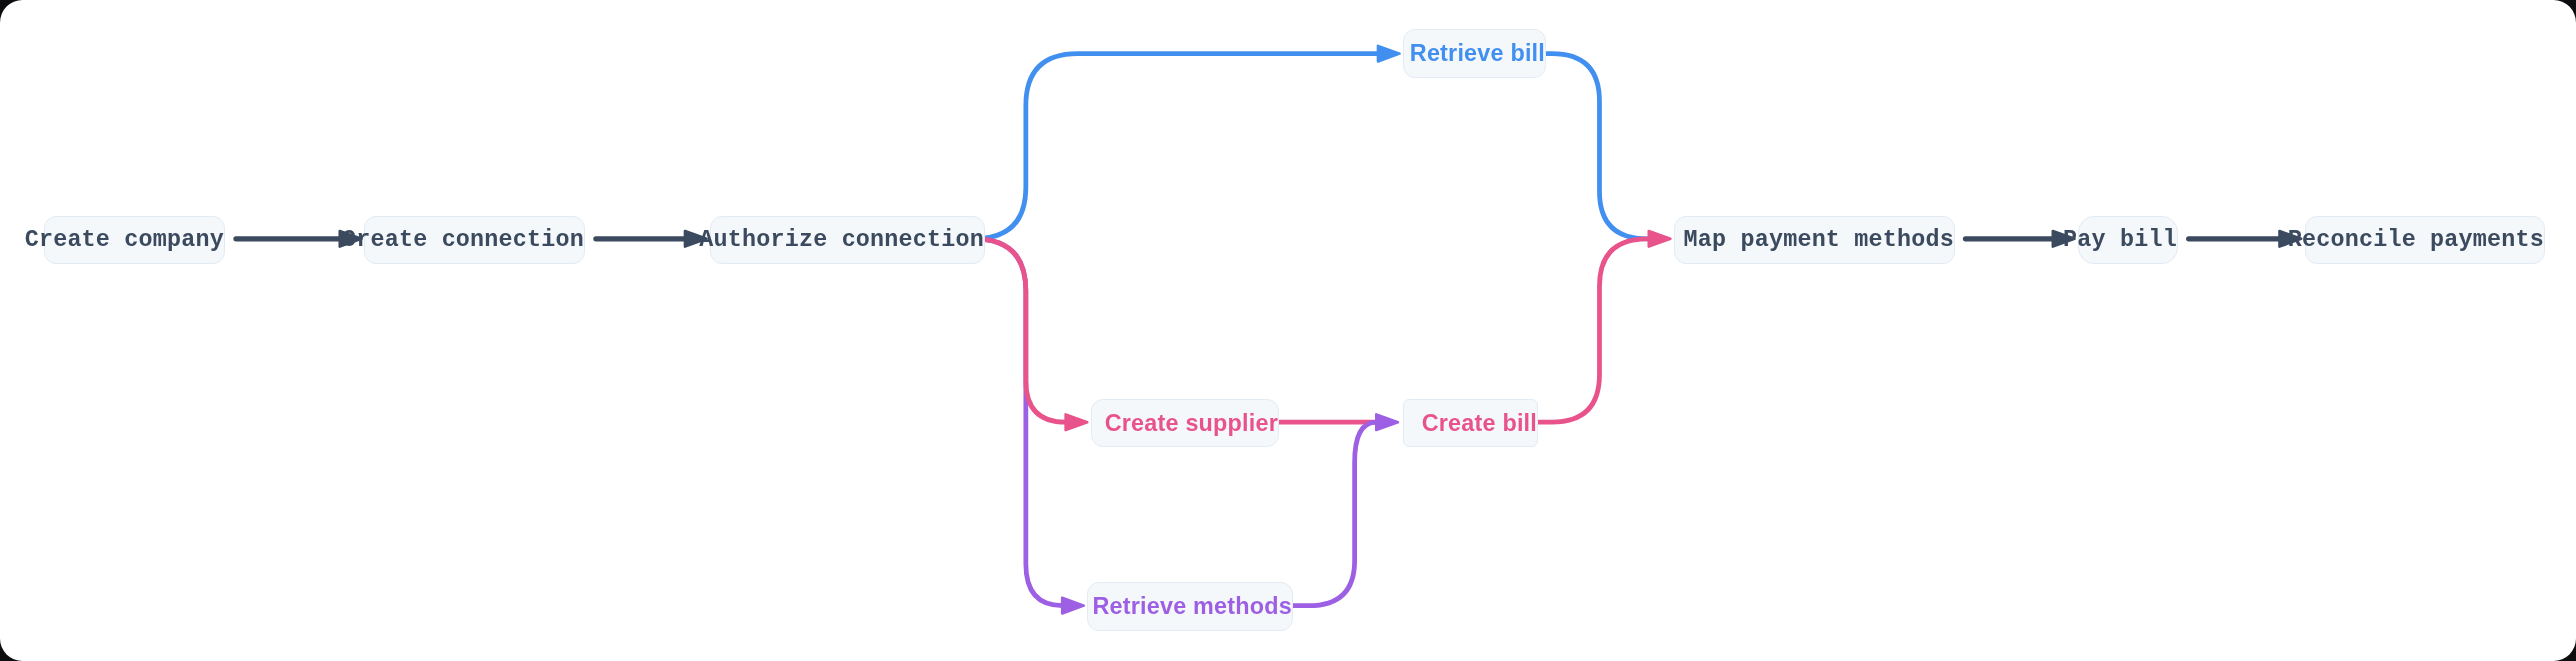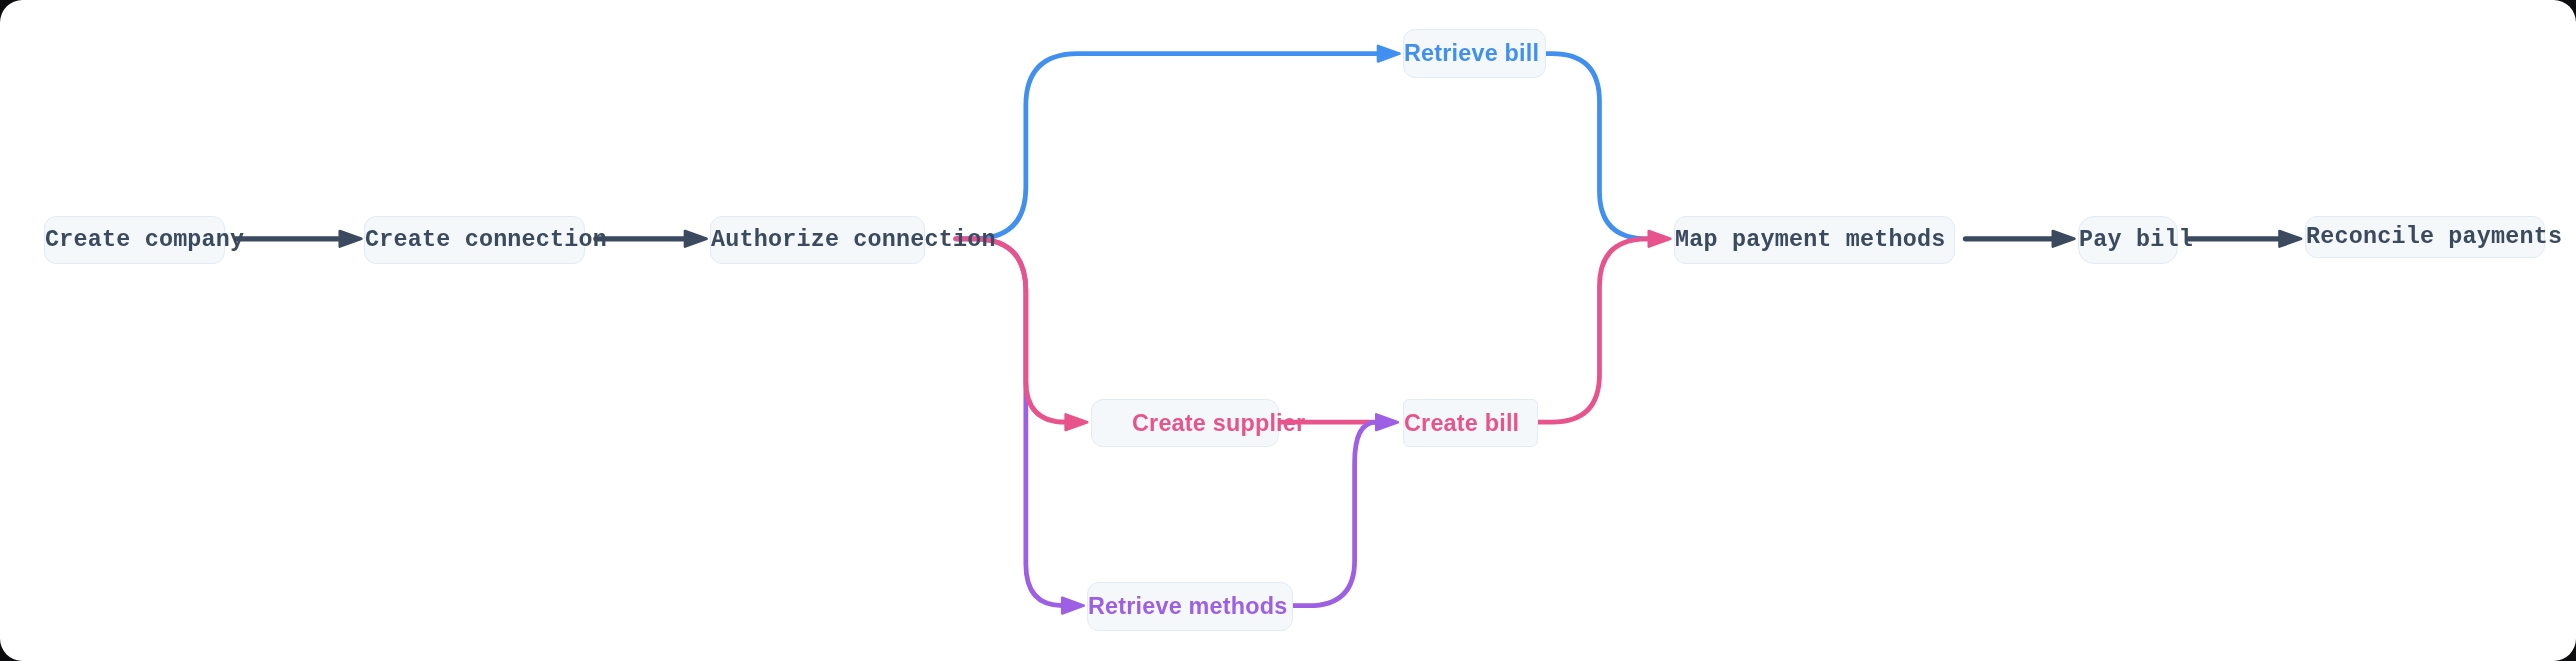--- a/index.html
+++ b/index.html
@@ -25,21 +25,21 @@
   }
   #edges-svg path.edge {
     fill: none;
     stroke-linecap: round;
     stroke-linejoin: round;
   }
   .node {
     position: absolute;
     display: flex;
     align-items: center;
-    justify-content: flex-start;
+    justify-content: flex-end;
     box-sizing: border-box;
     background: var(--node-bg);
     border: 1.7px solid var(--node-border);
     border-radius: 12px;
     cursor: pointer;
     white-space: nowrap;
   }
   .node .node-label {
     font-size: 23.4px;
     font-weight: 700;
@@ -83,39 +83,39 @@
         <path class="edge" d="M 2529 276 L 2634 276" stroke="#3b4a5e" stroke-width="6" marker-end="url(#arrow-dark)"></path>
       </g>
   </svg>
   <div id="node-layer">
       <div class="node node-dark" style="left: 44px; top: 216px; width: 181px; height: 48px;">
         <span class="node-label">Create company</span>
       </div>
       <div class="node node-dark" style="left: 364px; top: 216px; width: 221px; height: 48px;">
         <span class="node-label">Create connection</span>
       </div>
-      <div class="node node-dark" style="left: 710px; top: 216px; width: 215px; height: 48px;">
+      <div class="node node-dark" style="left: 710px; top: 216px; width: 275px; height: 48px;">
         <span class="node-label">Authorize connection</span>
       </div>
       <div class="node node-blue" style="left: 1403px; top: 29px; width: 143px; height: 49px;">
         <span class="node-label">Retrieve bill</span>
       </div>
       <div class="node node-pink" style="left: 1091px; top: 399px; width: 188px; height: 48px; padding-left: 40px;">
         <span class="node-label">Create supplier</span>
       </div>
       <div class="node node-pink" style="left: 1403px; top: 399px; width: 135px; height: 48px; border-radius: 6px;">
         <span class="node-label">Create bill</span>
       </div>
       <div class="node node-purple" style="left: 1087px; top: 582px; width: 206px; height: 49px;">
         <span class="node-label">Retrieve methods</span>
       </div>
       <div class="node node-dark" style="left: 1674px; top: 216px; width: 281px; height: 48px;">
         <span class="node-label">Map payment methods</span>
       </div>
       <div class="node node-dark" style="left: 2078px; top: 216px; width: 100px; height: 48px; border-radius: 16px;">
         <span class="node-label">Pay bill</span>
       </div>
-      <div class="node node-dark" style="left: 2305px; top: 216px; width: 240px; height: 42px;">
+      <div class="node node-dark" style="left: 2305px; top: 216px; width: 240px; height: 48px;">
         <span class="node-label">Reconcile payments</span>
       </div>
     </div>
 </div>
 
 
 </body></html>

